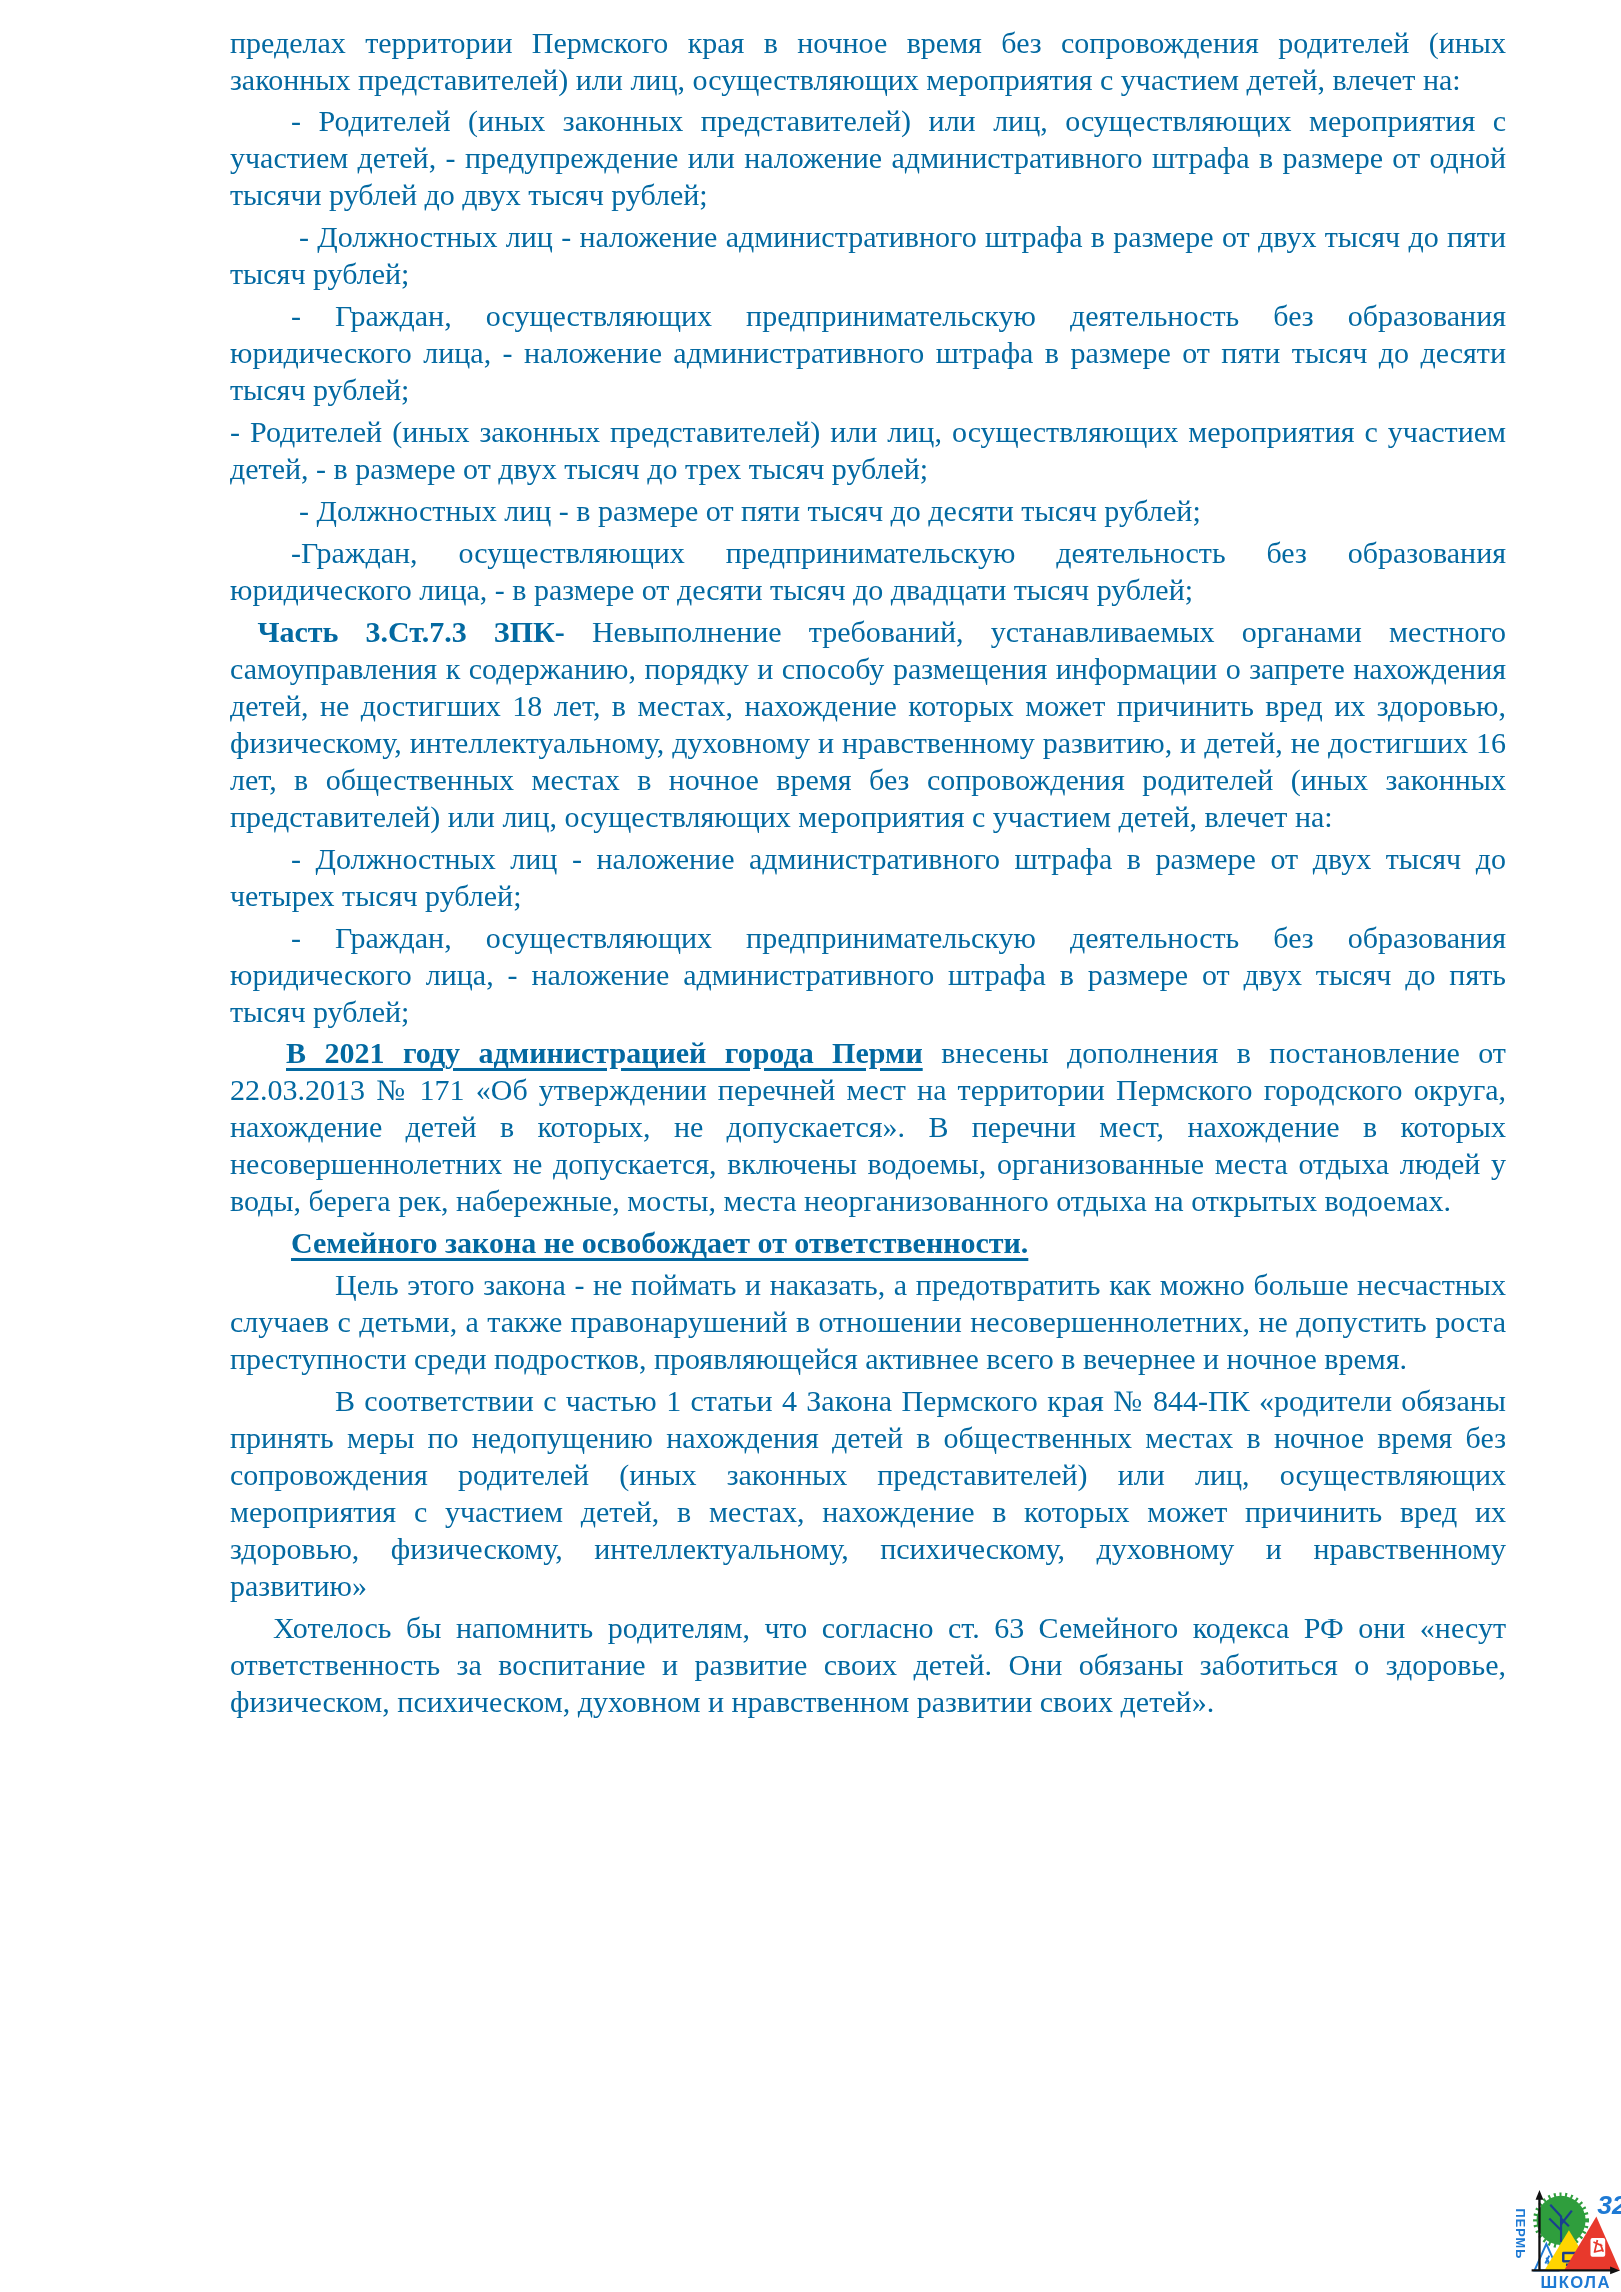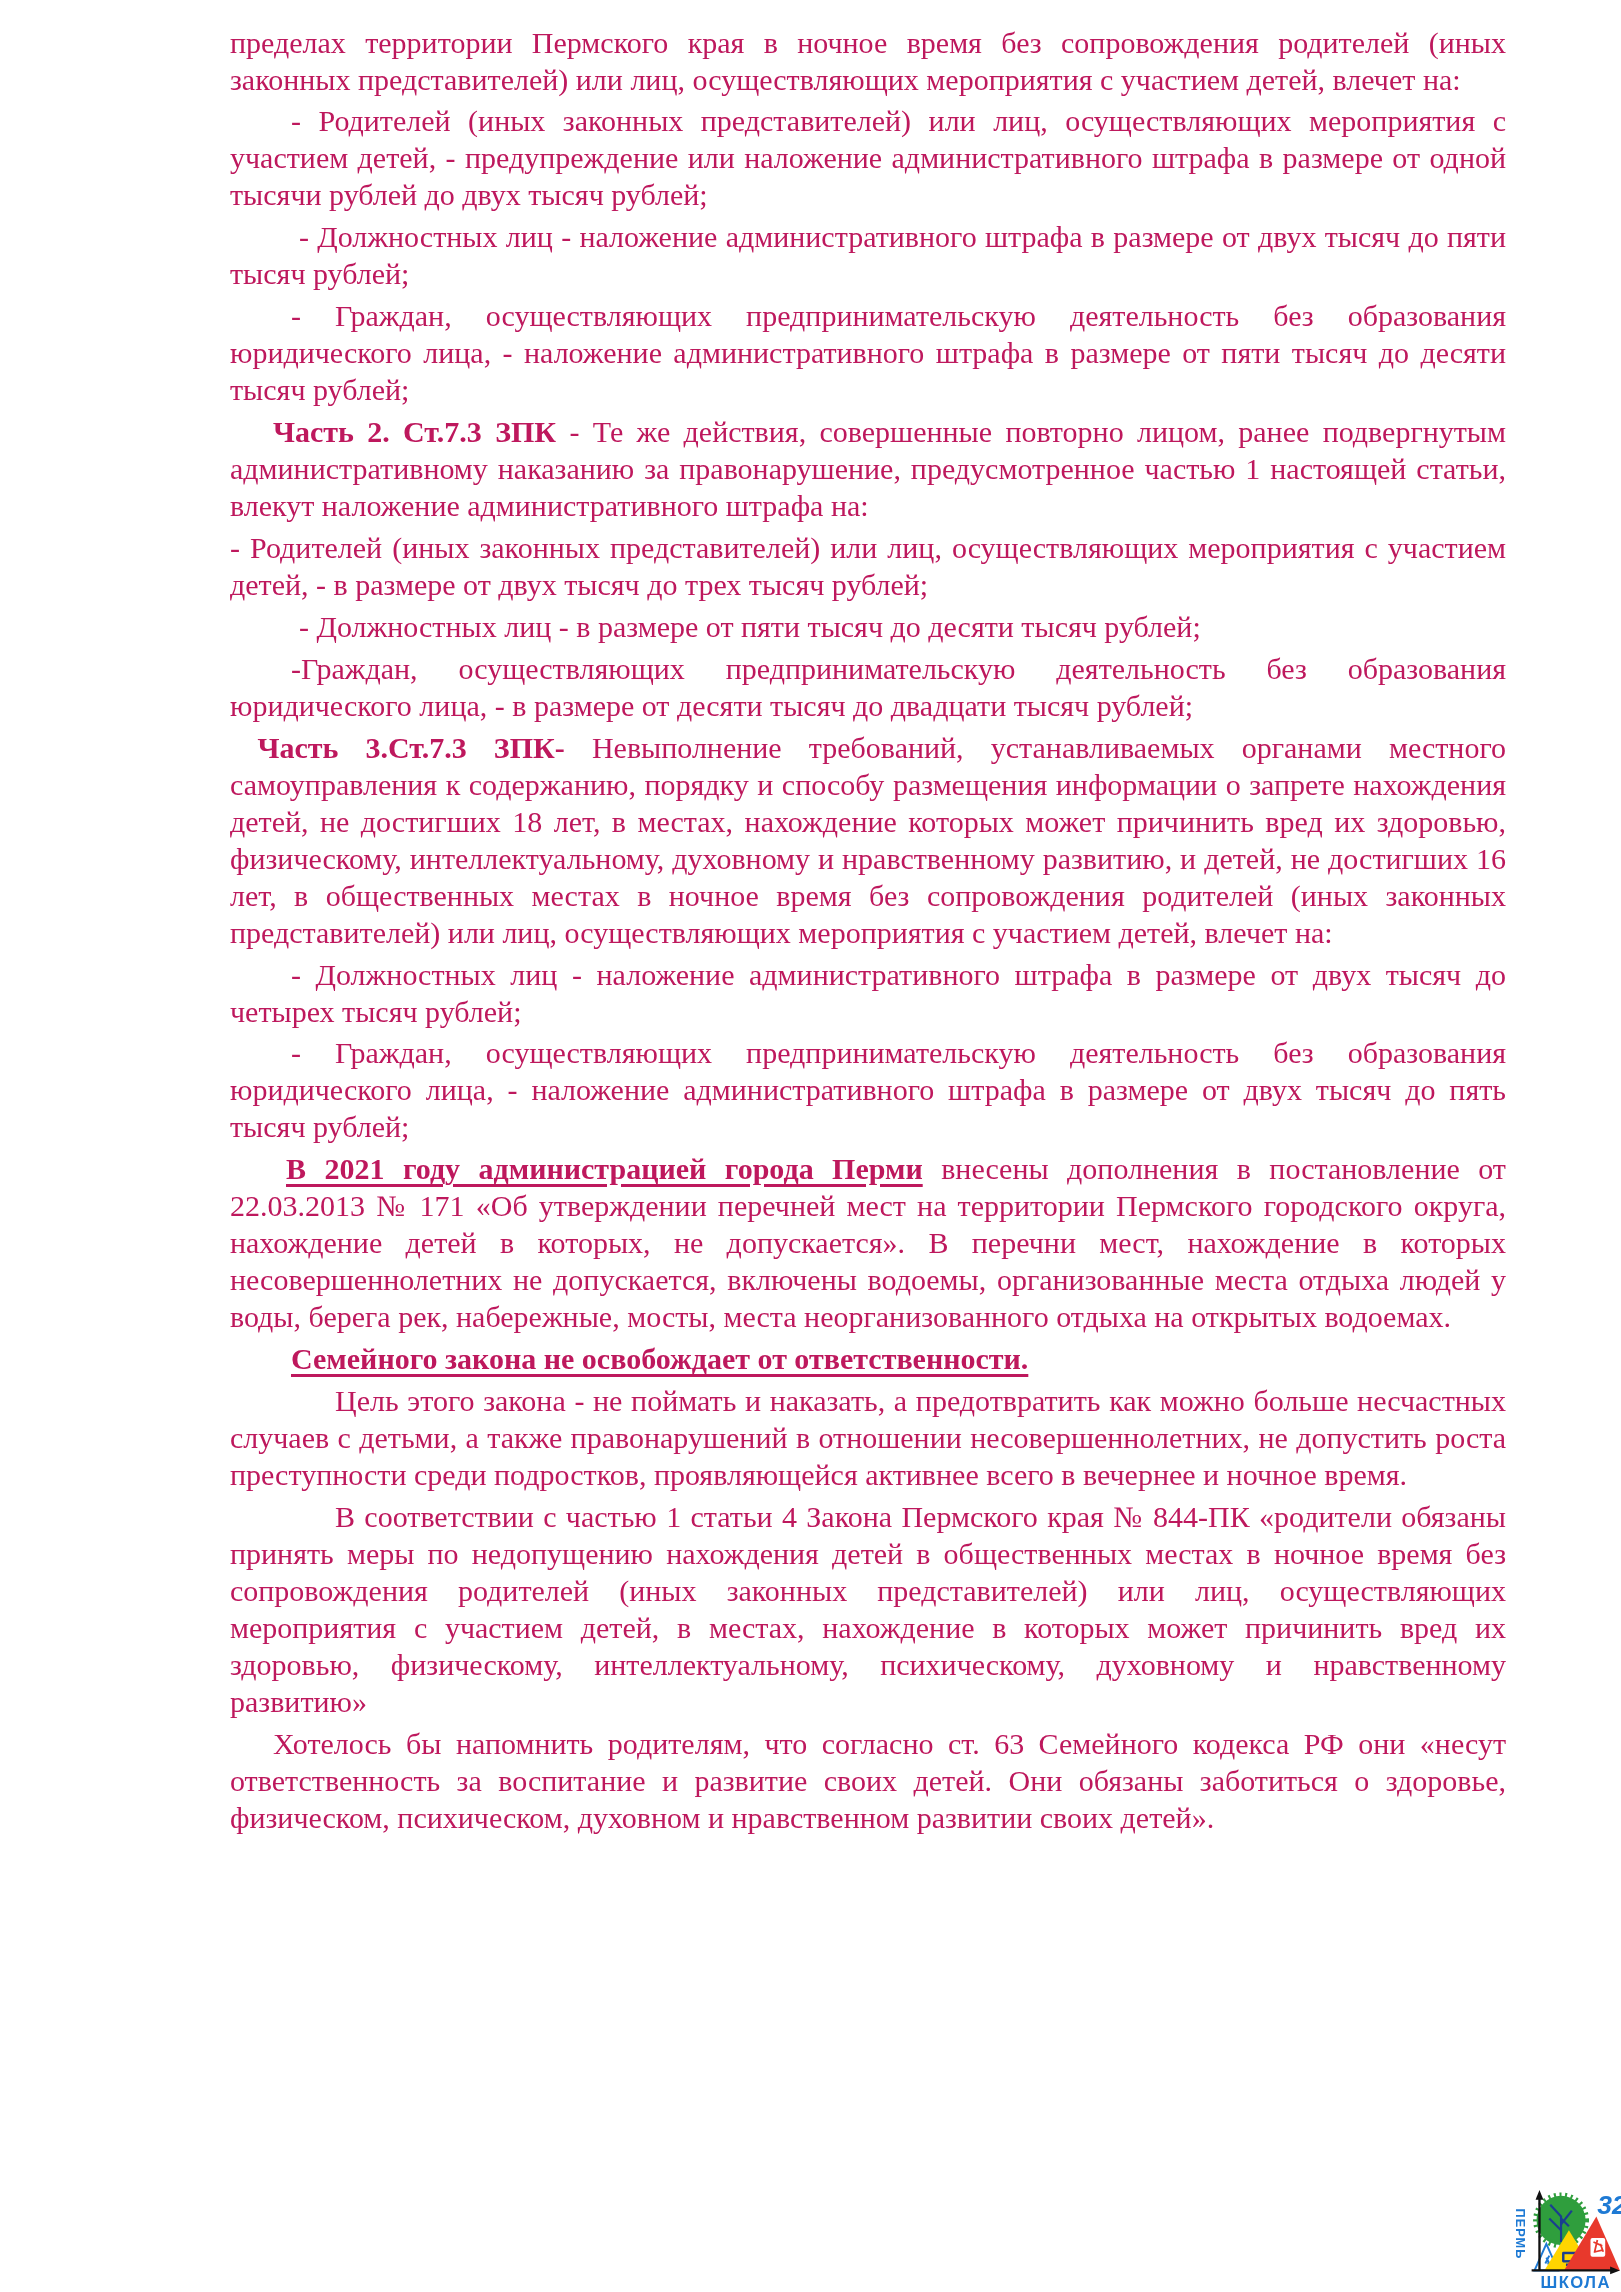--- a/index.html
+++ b/index.html
@@ -17,21 +17,21 @@
     top: 23.5px;
     left: 230px;
     width: 1276px;
   }
   .para {
     margin: 0 0 4.9px 0;
     font-size: 30px;
     line-height: 37px;
     text-align: justify;
     text-justify: inter-word;
-    color: #be185d;
+    color: #0369a1;
   }
   .indent-flush { text-indent: 0; }
   .indent-head3 { text-indent: 27.4px; }
   .indent-small { text-indent: 43px; }
   .indent-head  { text-indent: 43px; }
   .indent-em    { text-indent: 56px; }
   .indent-list  { text-indent: 61px; }
   .indent-list2 { text-indent: 69px; }
   .indent-big   { text-indent: 105px; }
   .run-bold { font-weight: 700; }
@@ -52,21 +52,20 @@
 </head>
 <body>
 
 <div class="page">
 
   <div class="text-block" id="document-body">
       <p class="para indent-flush"><span>пределах территории Пермского края в ночное время без сопровождения родителей (иных законных представителей) или лиц, осуществляющих мероприятия с участием детей, влечет на:</span></p>
       <p class="para indent-list"><span>- Родителей (иных законных представителей) или лиц, осуществляющих мероприятия с участием детей, - предупреждение или наложение административного штрафа в размере от одной тысячи рублей до двух тысяч рублей;</span></p>
       <p class="para indent-list2"><span>- Должностных лиц - наложение административного штрафа в размере от двух тысяч до пяти тысяч рублей;</span></p>
       <p class="para indent-list"><span>- Граждан, осуществляющих предпринимательскую деятельность без образования юридического лица, - наложение административного штрафа в размере от пяти тысяч до десяти тысяч рублей;</span></p>
-      <p class="para indent-head"><span class="run-bold">Часть 2. Ст.7.3 ЗПК</span><span> - Те же действия, совершенные повторно лицом, ранее подвергнутым административному наказанию за правонарушение, предусмотренное частью 1 настоящей статьи, влекут наложение административного штрафа на:</span></p>
       <p class="para indent-flush"><span>- Родителей (иных законных представителей) или лиц, осуществляющих мероприятия с участием детей, - в размере от двух тысяч до трех тысяч рублей;</span></p>
       <p class="para indent-list2"><span>- Должностных лиц - в размере от пяти тысяч до десяти тысяч рублей;</span></p>
       <p class="para indent-list"><span>-Граждан, осуществляющих предпринимательскую деятельность без образования юридического лица, - в размере от десяти тысяч до двадцати тысяч рублей;</span></p>
       <p class="para indent-head3"><span class="run-bold">Часть 3.Ст.7.3 ЗПК-</span><span> Невыполнение требований, устанавливаемых органами местного самоуправления к содержанию, порядку и способу размещения информации о запрете нахождения детей, не достигших 18 лет, в местах, нахождение которых может причинить вред их здоровью, физическому, интеллектуальному, духовному и нравственному развитию, и детей, не достигших 16 лет, в общественных местах в ночное время без сопровождения родителей (иных законных представителей) или лиц, осуществляющих мероприятия с участием детей, влечет на:</span></p>
       <p class="para indent-list"><span>- Должностных лиц - наложение административного штрафа в размере от двух тысяч до четырех тысяч рублей;</span></p>
       <p class="para indent-list"><span>- Граждан, осуществляющих предпринимательскую деятельность без образования юридического лица, - наложение административного штрафа в размере от двух тысяч до пять тысяч рублей;</span></p>
       <p class="para indent-em"><span class="run-bold run-underline">В 2021 году администрацией города Перми</span><span> внесены дополнения в постановление от 22.03.2013 № 171 «Об утверждении перечней мест на территории Пермского городского округа, нахождение детей в которых, не допускается». В перечни мест, нахождение в которых несовершеннолетних не допускается, включены водоемы, организованные места отдыха людей у воды, берега рек, набережные, мосты, места неорганизованного отдыха на открытых водоемах.</span></p>
       <p class="para indent-list"><span class="run-bold run-underline">Семейного закона не освобождает от ответственности.</span></p>
       <p class="para indent-big"><span>Цель этого закона - не поймать и наказать, а предотвратить как можно больше несчастных случаев с детьми, а также правонарушений в отношении несовершеннолетних, не допустить роста преступности среди подростков, проявляющейся активнее всего в вечернее и ночное время.</span></p>
       <p class="para indent-big"><span>В соответствии с частью 1 статьи 4 Закона Пермского края № 844-ПК «родители обязаны принять меры по недопущению нахождения детей в общественных местах в ночное время без сопровождения родителей (иных законных представителей) или лиц, осуществляющих мероприятия с участием детей, в местах, нахождение в которых может причинить вред их здоровью, физическому, интеллектуальному, психическому, духовному и нравственному развитию»</span></p>

